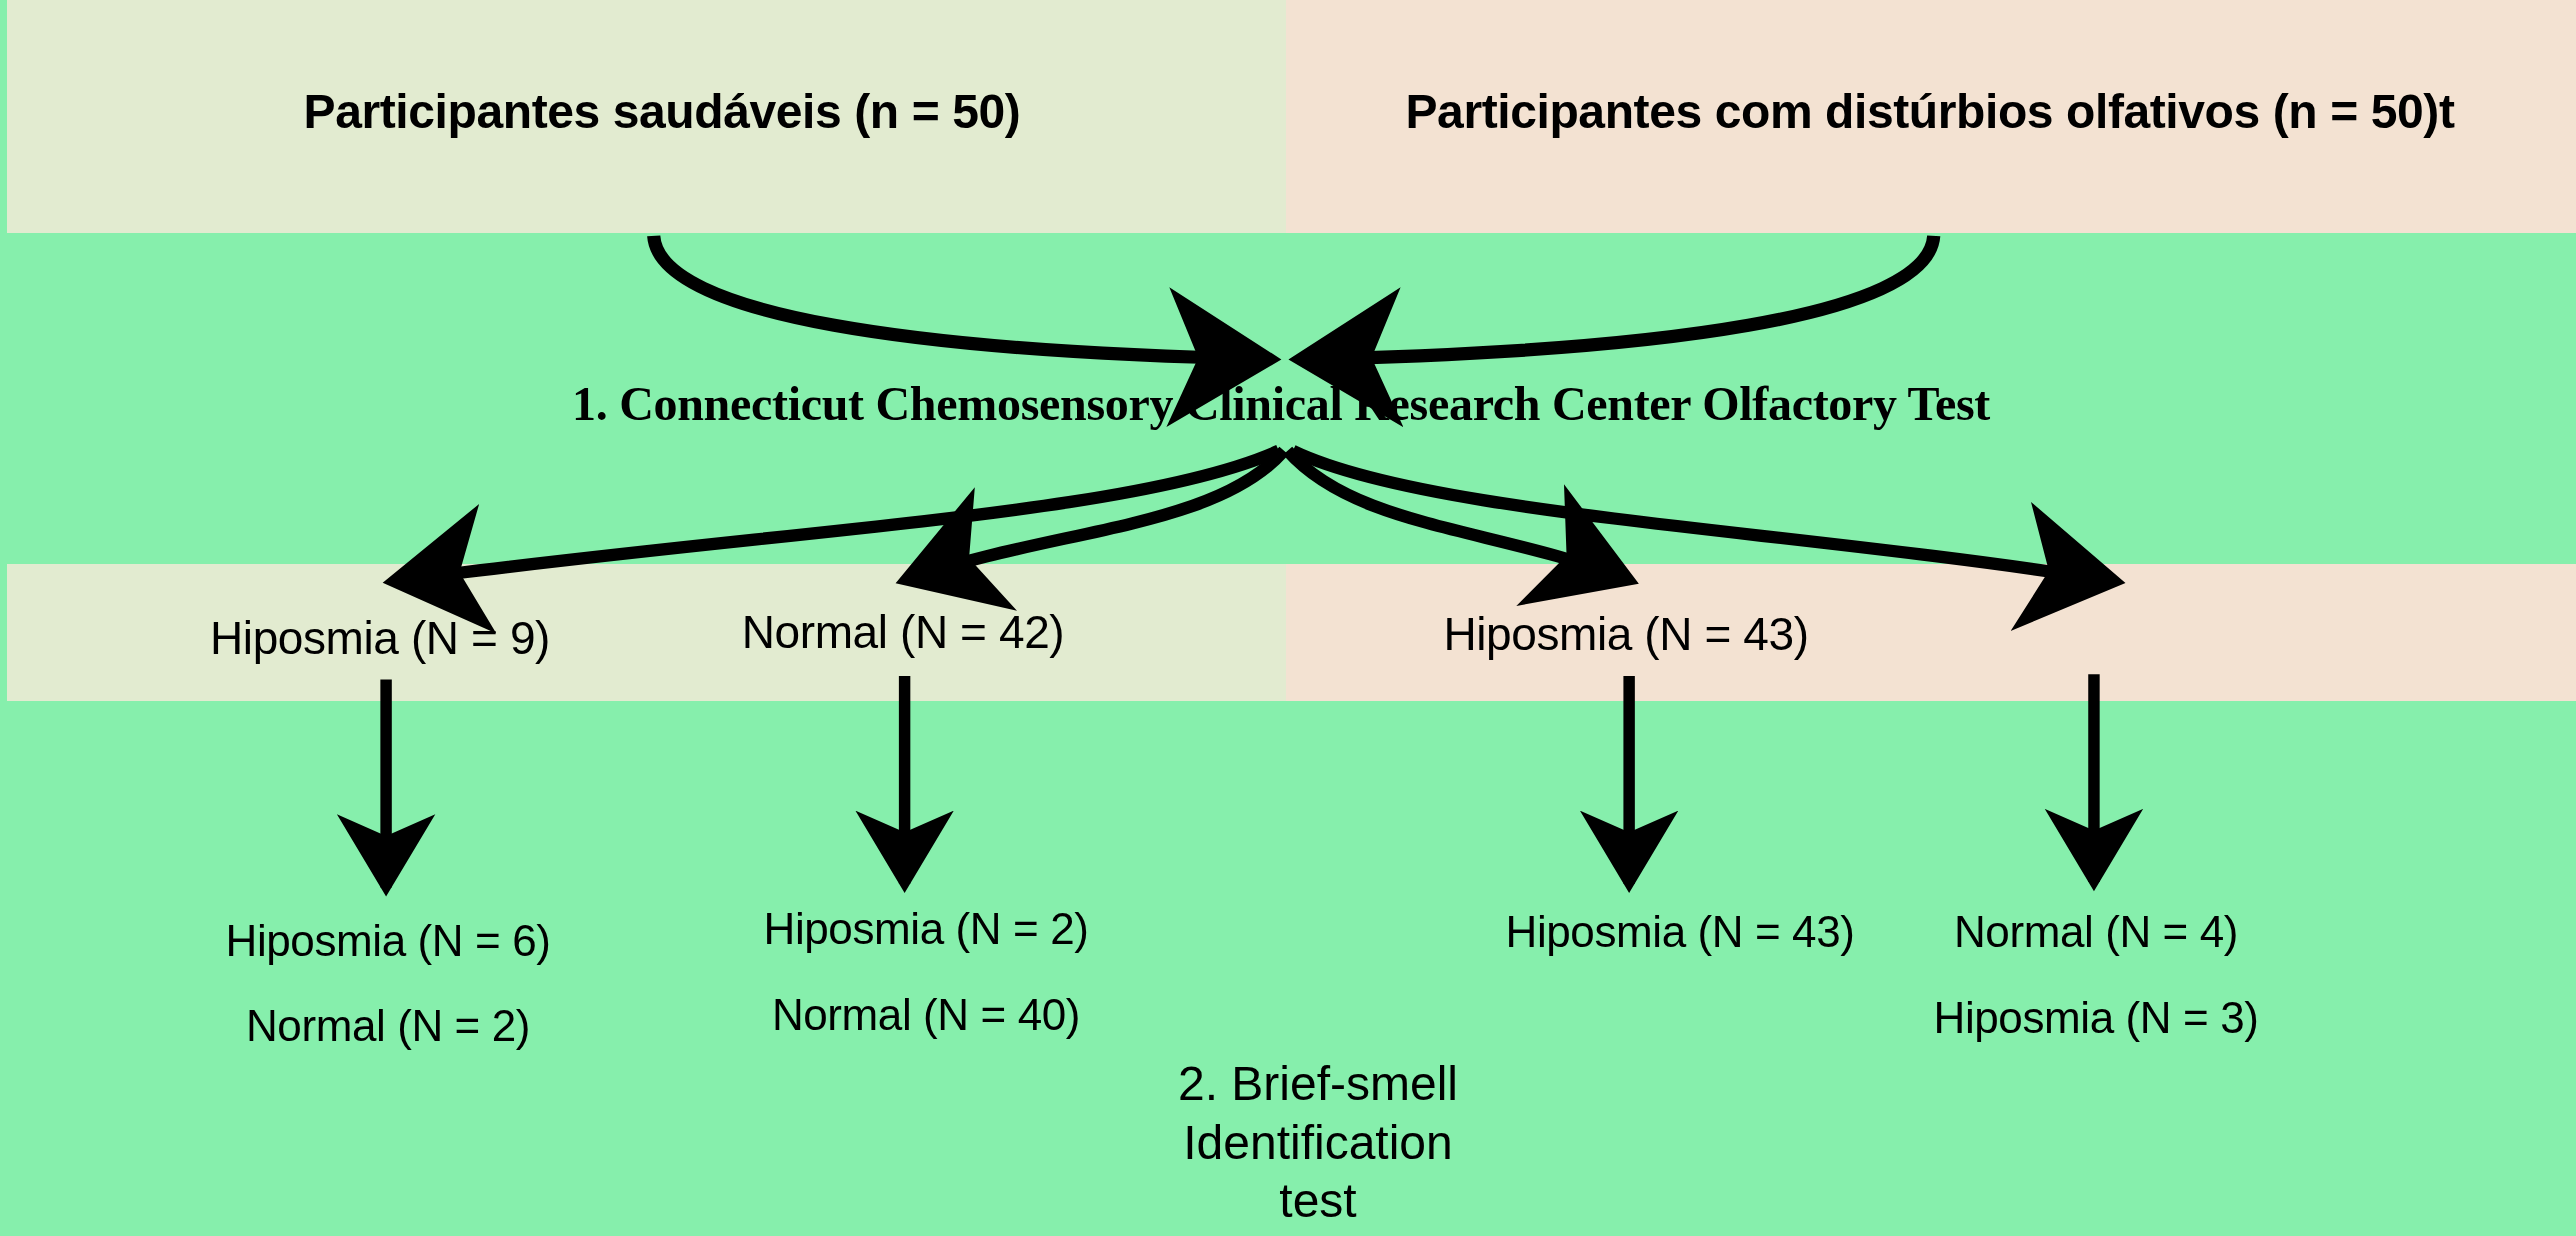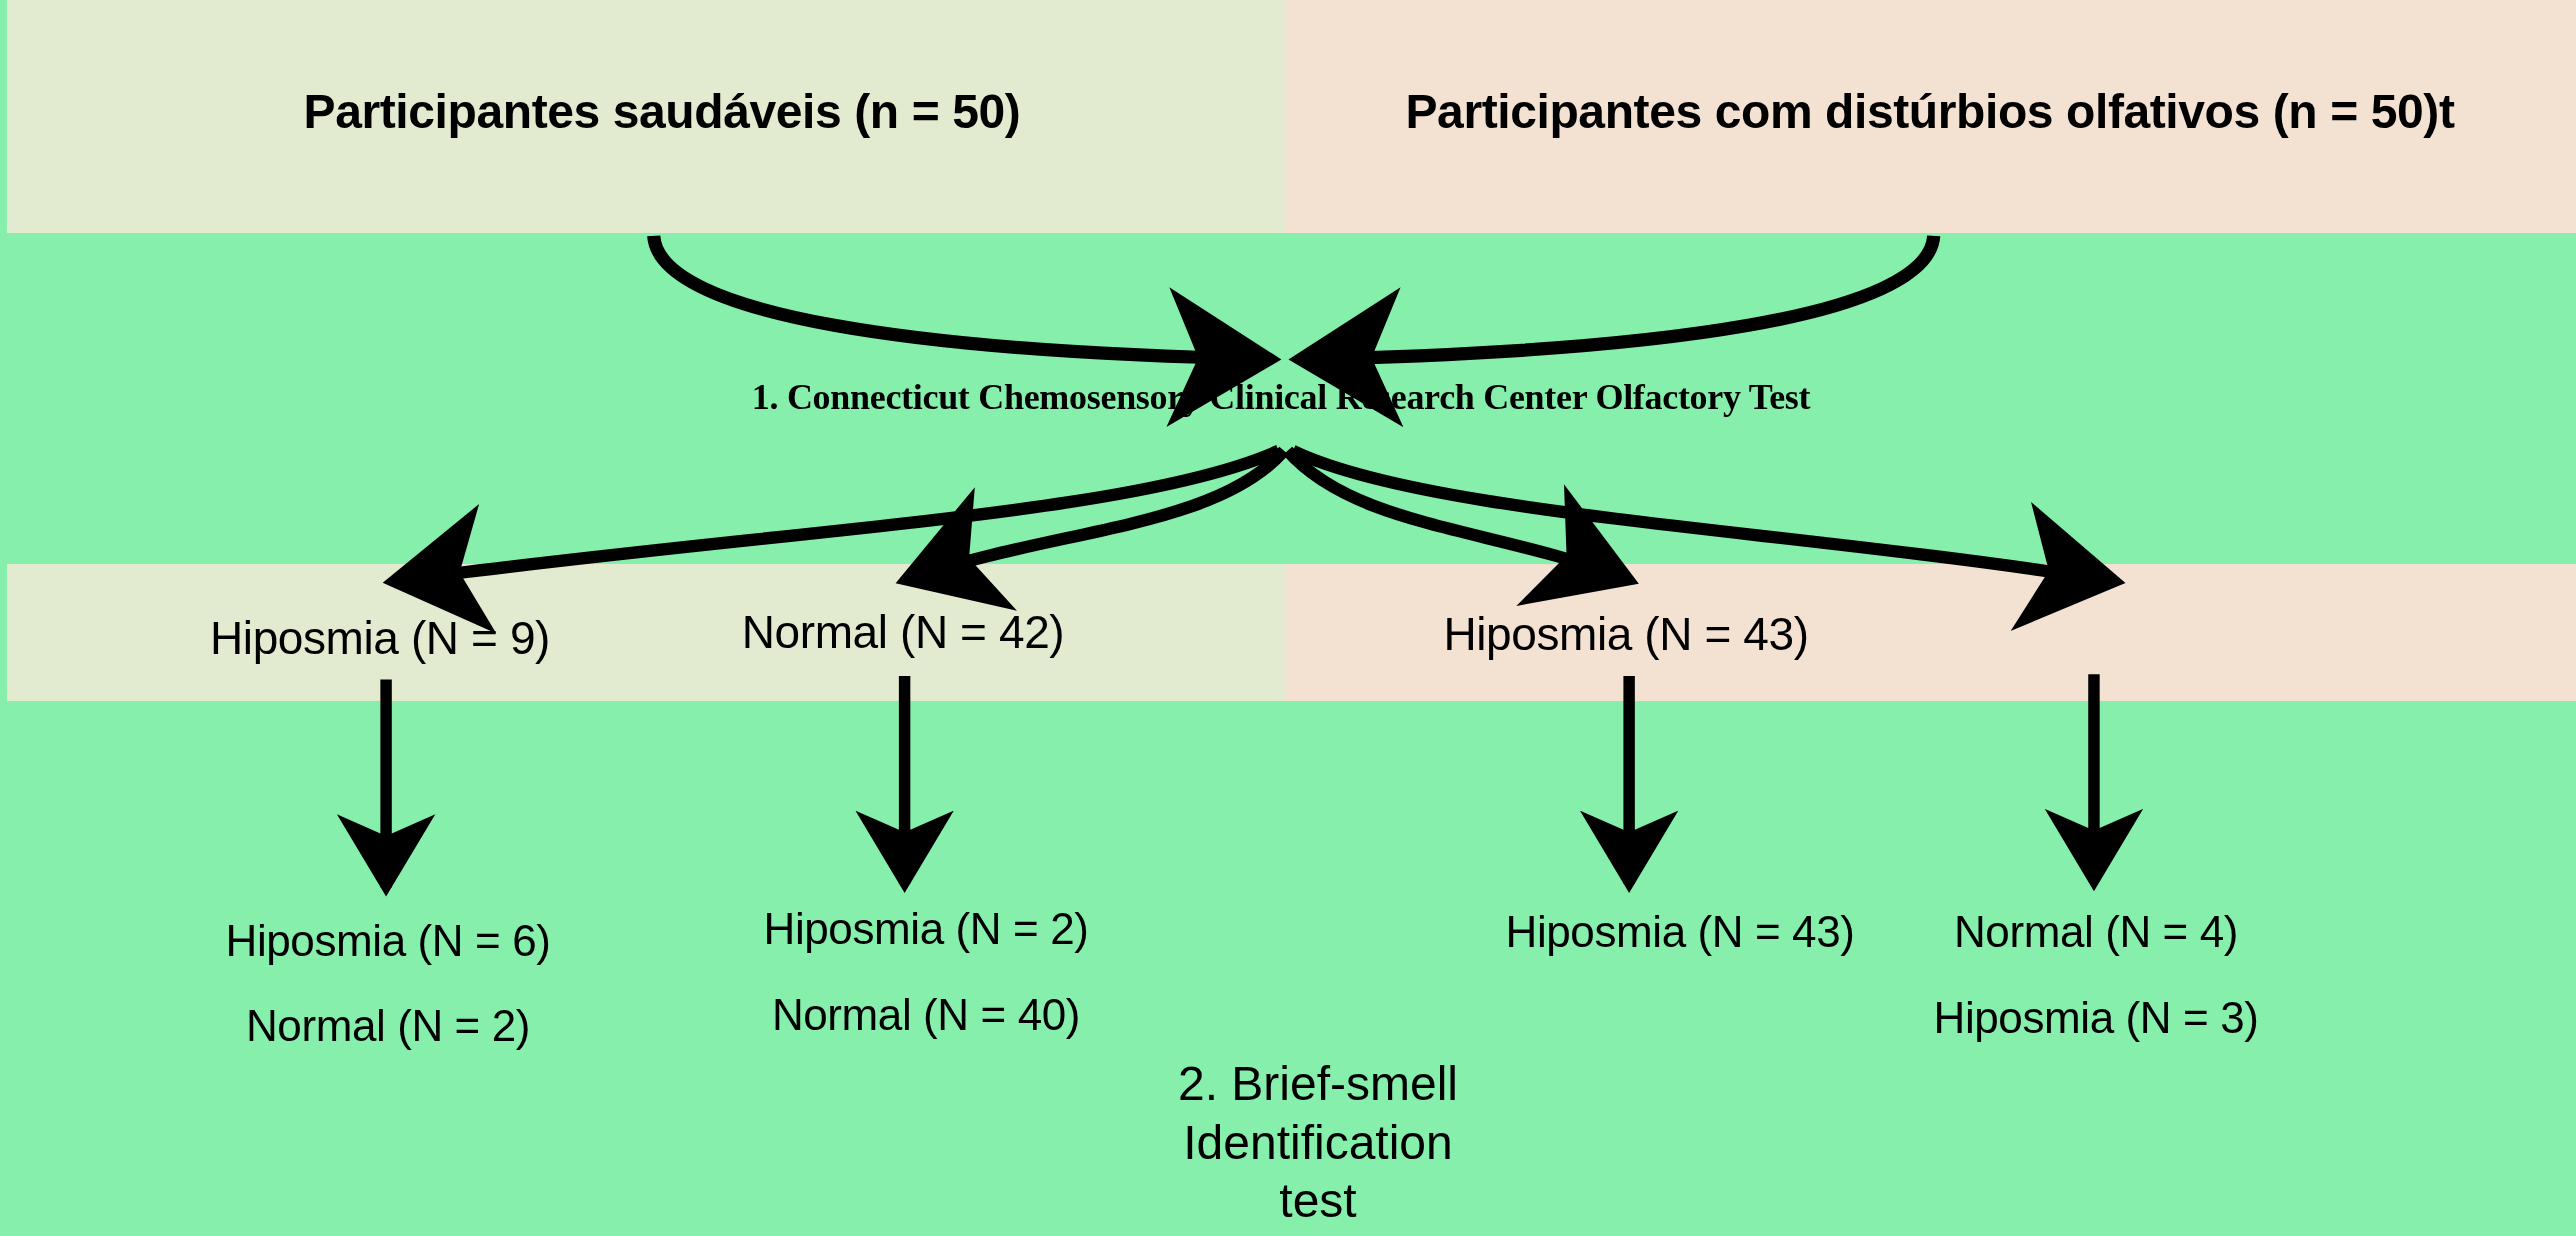--- a/index.html
+++ b/index.html
@@ -45,21 +45,21 @@
     font-weight: bold;
     font-size: 48px;
     letter-spacing: -0.4px;
     transform: scaleX(0.93);
   }
 
   .center-title {
     position: absolute;
     font-family: "Liberation Serif", serif;
     font-weight: bold;
-    font-size: 36px;
+    font-size: 48px;
     color: #000000;
     white-space: nowrap;
     transform: scaleX(0.92);
     letter-spacing: -0.3px;
   }
 
   .node-lbl {
     font-size: 46px;
     letter-spacing: -0.4px;
   }

